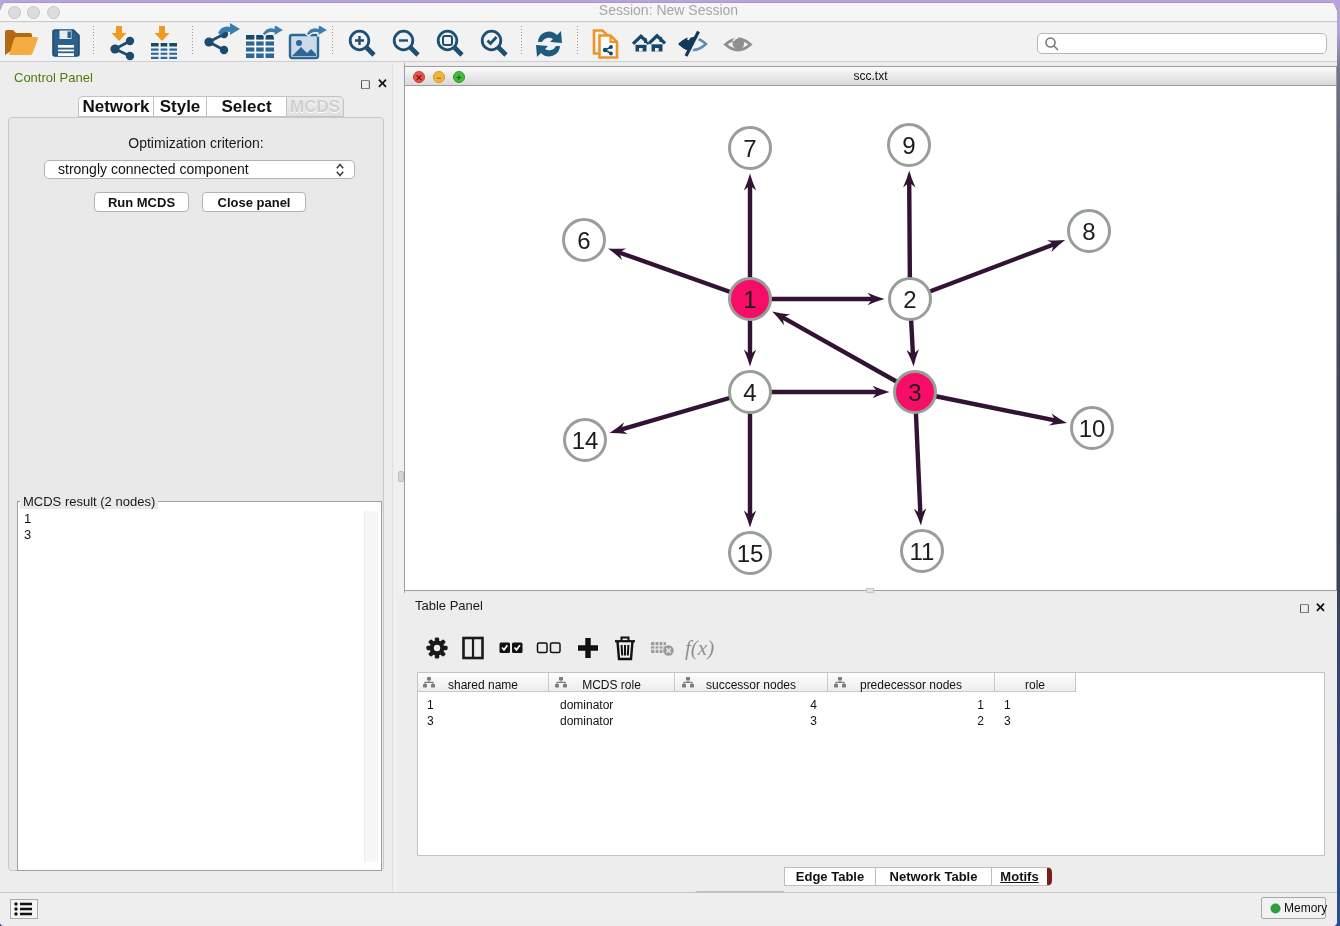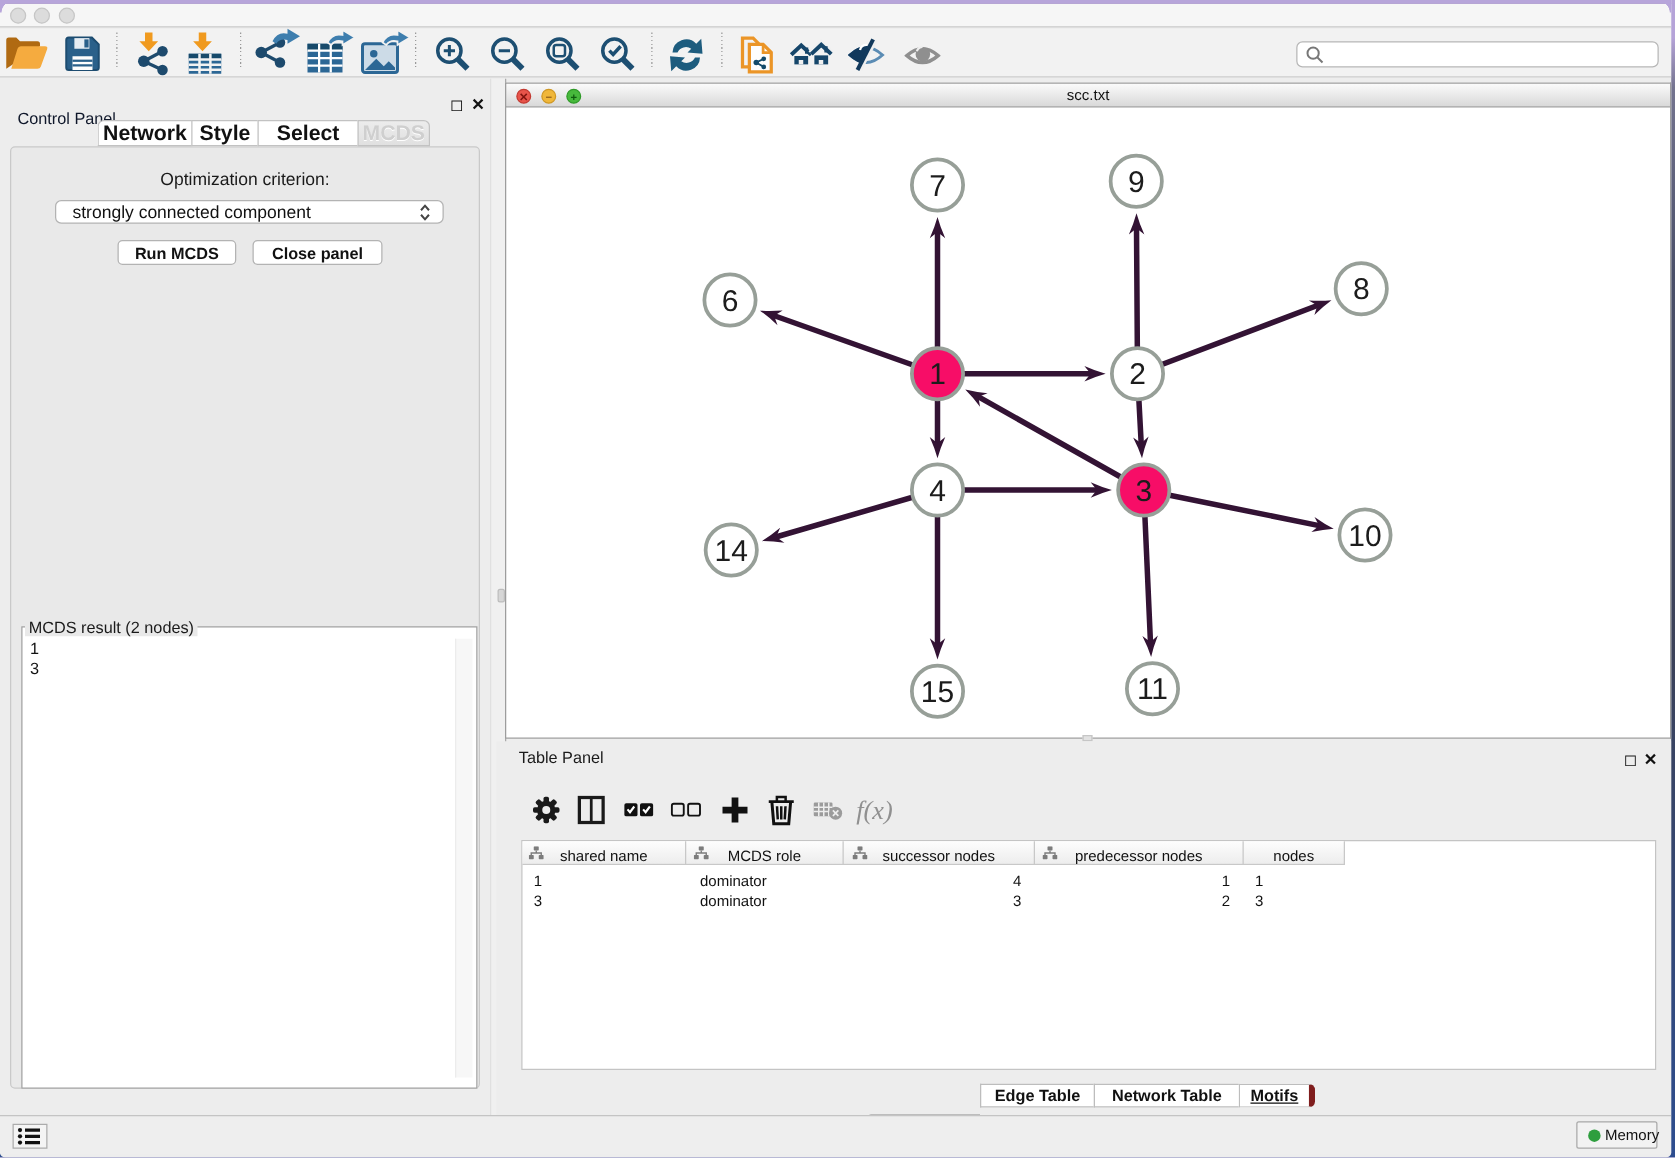--- a/index.html
+++ b/index.html
@@ -15,21 +15,21 @@
 .tl { position:absolute; top:6px; width:13px; height:13px; border-radius:50%; background:#dcdcdc; border:1px solid #c6c6c6; }
 #title-text { position:absolute; top:2px; left:0; width:100%; text-align:center; font-size:14px; color:#a6a6a6; }
 
 #toolbar { position:absolute; left:0; top:23px; width:100%; height:39px; background:#f2f2f2; border-bottom:1px solid #cdcdcd; }
 .tsep { position:absolute; top:3px; height:30px; width:1px; background:repeating-linear-gradient(180deg,#9a9a9a 0px,#9a9a9a 1px,transparent 1px,transparent 3px); }
 #searchbox { position:absolute; left:1037px; top:10px; width:290px; height:21px; background:#fff; border:1px solid #b7b7b7; border-radius:5px; }
 
 #cp { position:absolute; left:0; top:63px; width:392px; height:829px; background:#ededed; }
 #cp-div { position:absolute; left:392px; top:63px; width:13px; height:829px; background:#f0f0f0; border-left:1px solid #e0e0e0; border-right:1px solid #a9a9a9; }
 #cp-grip { position:absolute; left:398px; top:471px; width:6px; height:11px; background:#d6d6d6; border:1px solid #bdbdbd; border-radius:2px; }
-#cp-head { position:absolute; left:14px; top:87px; font-size:13px; color:#0f172a; }
+#cp-head { position:absolute; left:14px; top:70px; font-size:13px; color:#4d7c0f; }
 .winbtn { position:absolute; font-size:13px; color:#111; }
 #cp-box { position:absolute; left:8px; top:117px; width:376px; height:754px; background:#e9e9e9; border:1px solid #c9c9c9; border-radius:4px; }
 .tabrow { position:absolute; display:flex; }
 .tab { height:21px; line-height:20px; font-size:17px; font-weight:bold; text-align:center; background:#fff; border:1px solid #c2c2c2; border-right:none; color:#111; }
 .tab.first { border-radius:5px 0 0 0; }
 .tab.sel { background:linear-gradient(180deg,#ececec,#e0e0e0); color:#cfcfcf; text-shadow:0 1px 0 #fff; border-radius:0 5px 0 0; border-right:1px solid #c2c2c2; }
 #opt-label { position:absolute; left:0; top:135px; width:392px; text-align:center; font-size:14px; color:#1a1a1a; }
 #opt-select { position:absolute; left:44px; top:160px; width:311px; height:19px; background:#fff; border:1px solid #b3b3b3; border-radius:5px; font-size:14px; color:#111; line-height:16px; padding-left:13px; }
 .btn { position:absolute; height:20px; background:#fff; border:1px solid #b3b3b3; border-radius:4px; font-size:13px; font-weight:bold; color:#111; text-align:center; line-height:19px; }
 #mcds-group { position:absolute; left:17px; top:501px; width:365px; height:370px; border:1px solid #9f9f9f; background:#fff; }
@@ -65,20 +65,21 @@
 <div id="desk"></div>
 
 <div id="topstrip"></div>
 <div id="corner-l"></div>
 <div id="corner-r"></div>
 <div id="win">
   <div id="titlebar">
     <div class="tl" style="left:8px;"></div>
     <div class="tl" style="left:27px;"></div>
     <div class="tl" style="left:47px;"></div>
+    <div id="title-text">Session: New Session</div>
   </div>
   <div id="toolbar">
     <svg width="760" height="42" viewBox="0 0 760 42" style="position:absolute; left:0; top:-3px;">
 
       <g>
         <path d="M5 35 L5 12 Q5 10 7 10 L13 10 L16 13 L30 13 Q32 13 32 15 L32 17 Z" fill="#b06a12"></path>
         <path d="M9 35 L14 19 Q14.6 17 16.6 17 L36 17 Q38.5 17 37.7 19.3 L32.6 33.3 Q32 35 30 35 Z" fill="#f5ab3f"></path>
       </g>
 
       <g transform="translate(52,9)">
@@ -377,21 +378,21 @@
 
       <text x="268" y="21" font-family="Liberation Serif, serif" font-style="italic" font-size="21" fill="#909090">f(x)</text>
     </svg>
   </div>
   <div id="tbl">
     <div id="tbl-header">
       <div class="th" style="left:0; width:131px;">shared name</div>
       <div class="th" style="left:131px; width:126px;">MCDS role</div>
       <div class="th" style="left:257px; width:153px;">successor nodes</div>
       <div class="th" style="left:410px; width:167px;">predecessor nodes</div>
-      <div class="th" style="left:577px; width:81px;">nodes</div>
+      <div class="th" style="left:577px; width:81px;">role</div>
       <svg class="thi" style="left:5px;" width="12" height="11" viewBox="0 0 12 11">
           <g fill="#7c7c7c">
             <rect x="4" y="0" width="4" height="3.4" rx="0.6"></rect>
             <rect x="0" y="7" width="4" height="3.4" rx="0.6"></rect>
             <rect x="8" y="7" width="4" height="3.4" rx="0.6"></rect>
             <path d="M6 3.4 V5.4 M2 7 V5.4 H10 V7" stroke="#7c7c7c" stroke-width="1.1" fill="none"></path>
           </g>
         </svg>
       <svg class="thi" style="left:137px;" width="12" height="11" viewBox="0 0 12 11">
           <g fill="#7c7c7c">

